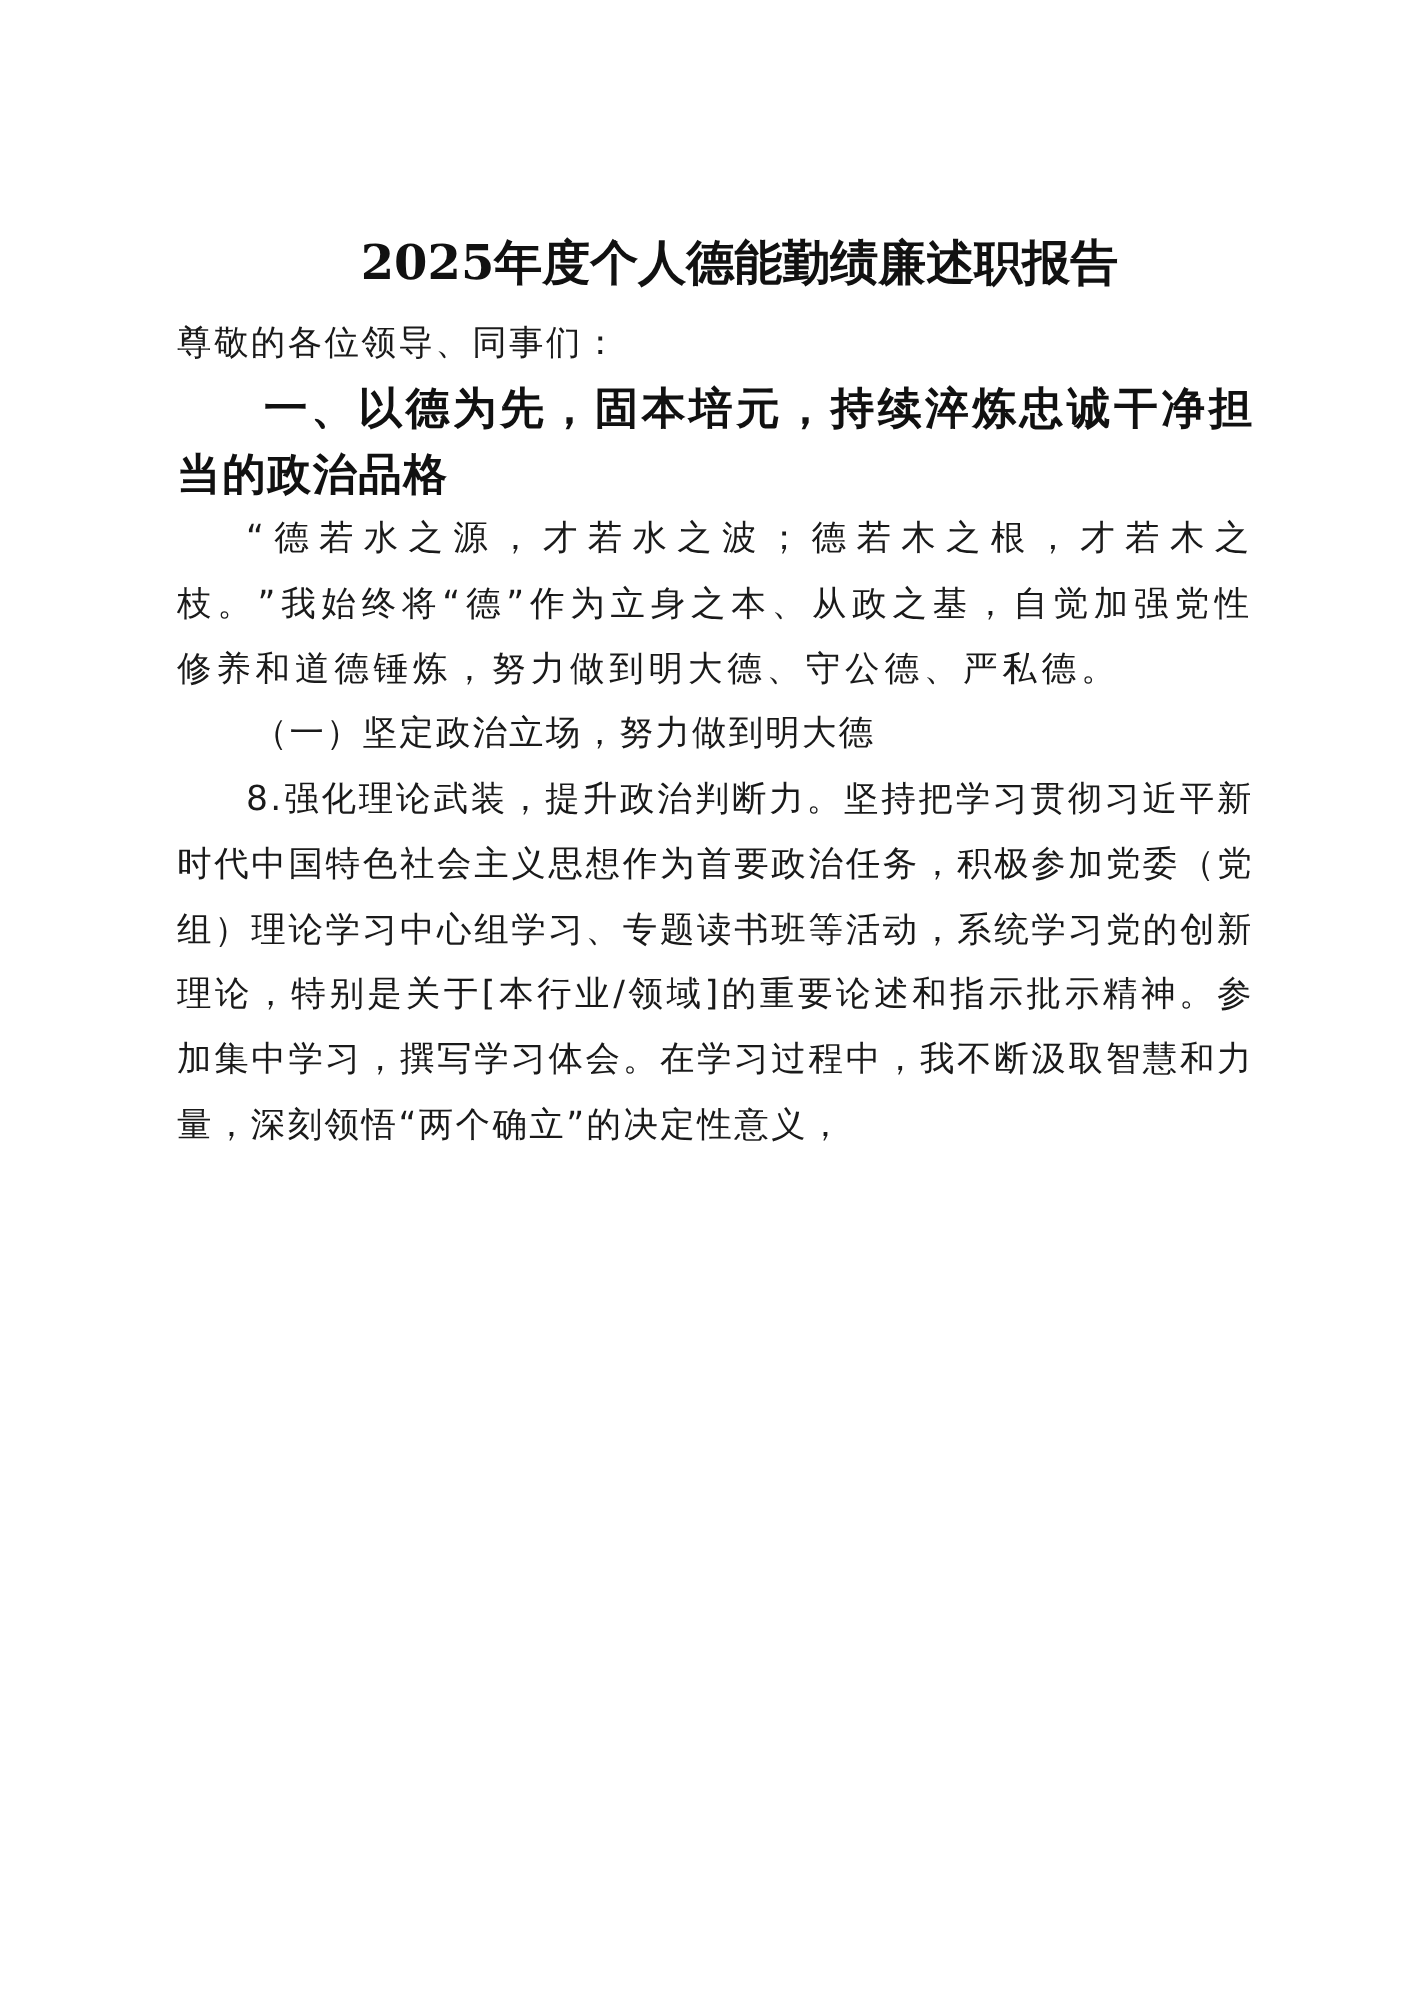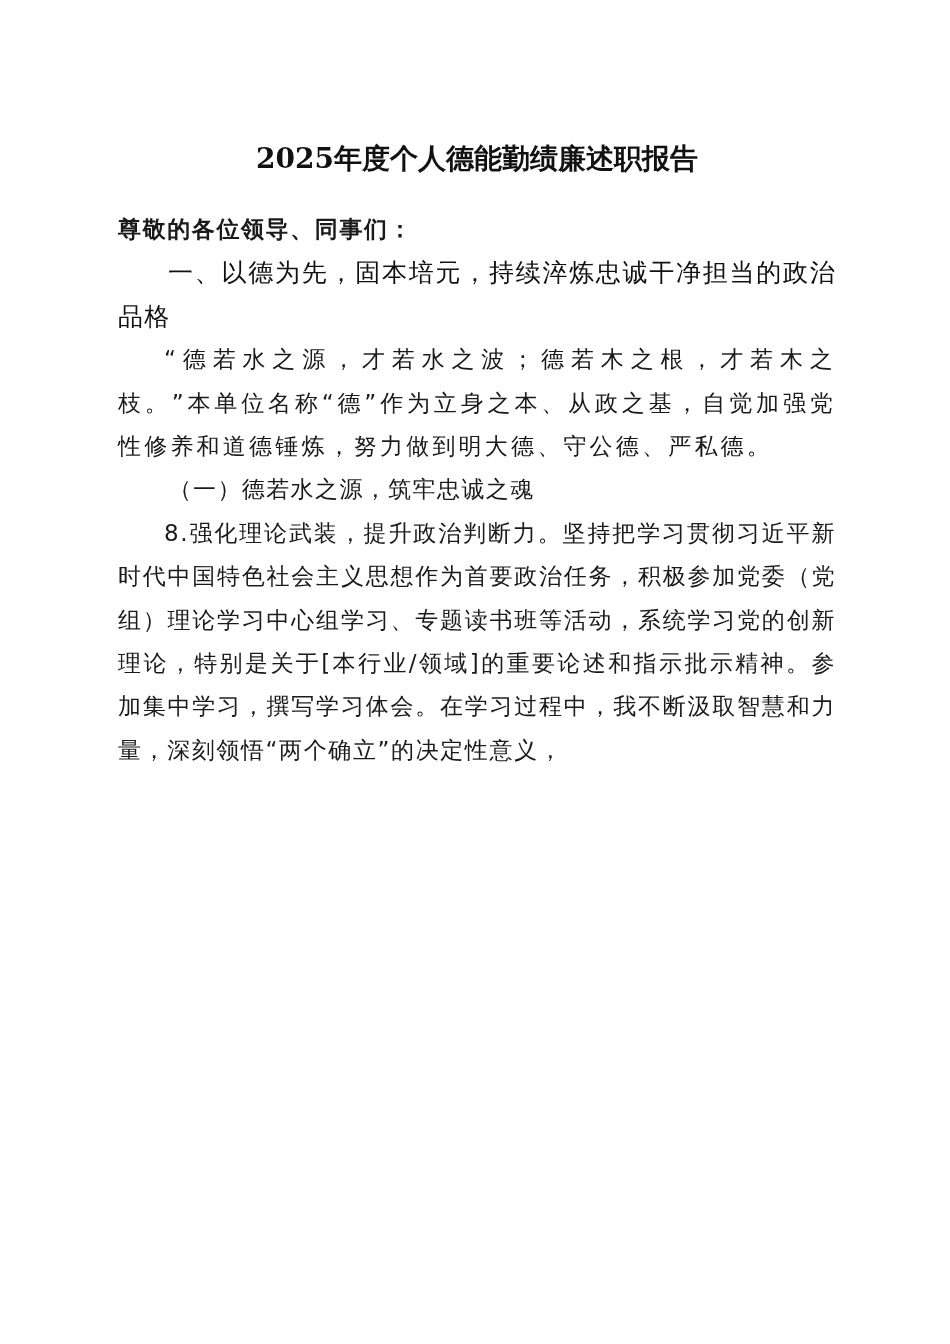--- a/index.html
+++ b/index.html
@@ -21,25 +21,25 @@
       width: 718px;
     }
     .title {
       position: absolute;
       left: 0;
       width: 718px;
       top: 134px;
       text-align: center;
       font-family: "DejaVu Serif", "Liberation Serif", serif;
       font-weight: bold;
-      font-size: 28px;
+      font-size: 32px;
       letter-spacing: 0px;
       line-height: 50px;
       color: #111;
-      margin: 0;
+      margin: 16px;
     }
     .body-text {
       position: absolute;
       left: 0;
       top: 208px;
       width: 718px;
       font-family: "DejaVu Sans", "Liberation Sans", sans-serif;
       font-size: 23px;
       line-height: 43.4px;
       letter-spacing: 1.6px;
@@ -49,43 +49,42 @@
     }
     .body-text p {
       margin: 0;
       padding: 0;
     }
     .indent {
       text-indent: 2em;
     }
     .salutation {
       text-indent: 0;
-      font-weight: bold;
     }
     .heading1 {
       font-family: "DejaVu Sans", "Liberation Sans", sans-serif;
-      font-weight: normal;
-      font-size: 25px;
+      font-weight: bold;
+      font-size: 29px;
       letter-spacing: 1.2px;
       color: #111;
     }
     .heading2 {
       text-indent: 2.2em;
       letter-spacing: 1.4px;
     }
     .quote-para {
       letter-spacing: 3.2px;
     }
   </style>
 </head>
 <body>
 
 <div class="page">
   <h1 class="title">2025年度个人德能勤绩廉述职报告</h1>
 
   <div class="body-text">
     <p class="salutation">尊敬的各位领导、同事们：</p>
     <p class="indent heading1">一、以德为先，固本培元，持续淬炼忠诚干净担当的政治品格</p>
-    <p class="indent quote-para">“德若水之源，才若水之波；德若木之根，才若木之枝。”本单位名称“德”作为立身之本、从政之基，自觉加强党性修养和道德锤炼，努力做到明大德、守公德、严私德。</p>
-    <p class="heading2">（一）德若水之源，筑牢忠诚之魂</p>
+    <p class="indent quote-para">“德若水之源，才若水之波；德若木之根，才若木之枝。”我始终将“德”作为立身之本、从政之基，自觉加强党性修养和道德锤炼，努力做到明大德、守公德、严私德。</p>
+    <p class="heading2">（一）坚定政治立场，努力做到明大德</p>
     <p class="indent">8.强化理论武装，提升政治判断力。坚持把学习贯彻习近平新时代中国特色社会主义思想作为首要政治任务，积极参加党委（党组）理论学习中心组学习、专题读书班等活动，系统学习党的创新理论，特别是关于[本行业/领域]的重要论述和指示批示精神。参加集中学习，撰写学习体会。在学习过程中，我不断汲取智慧和力量，深刻领悟“两个确立”的决定性意义，</p>
   </div>
 </div>
 
 </body></html>

